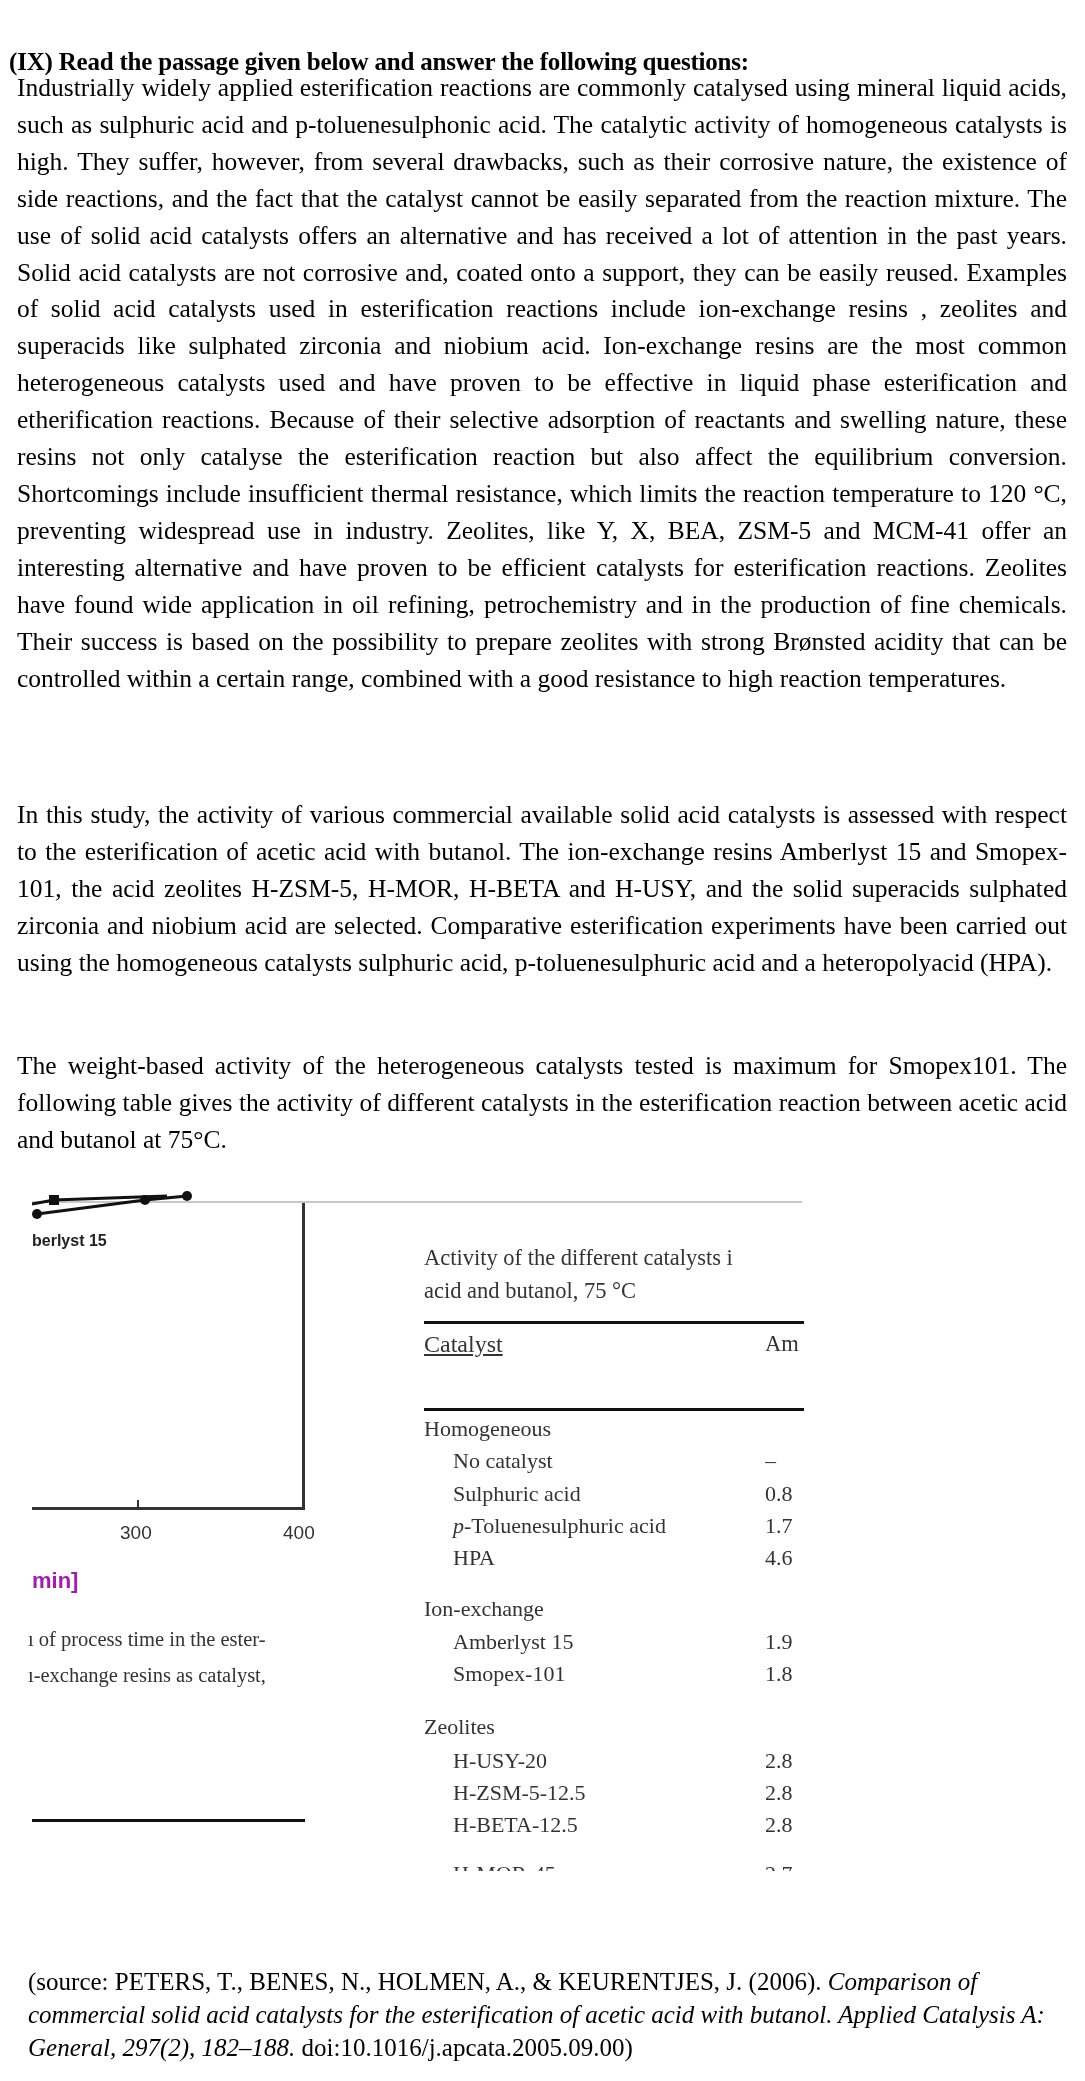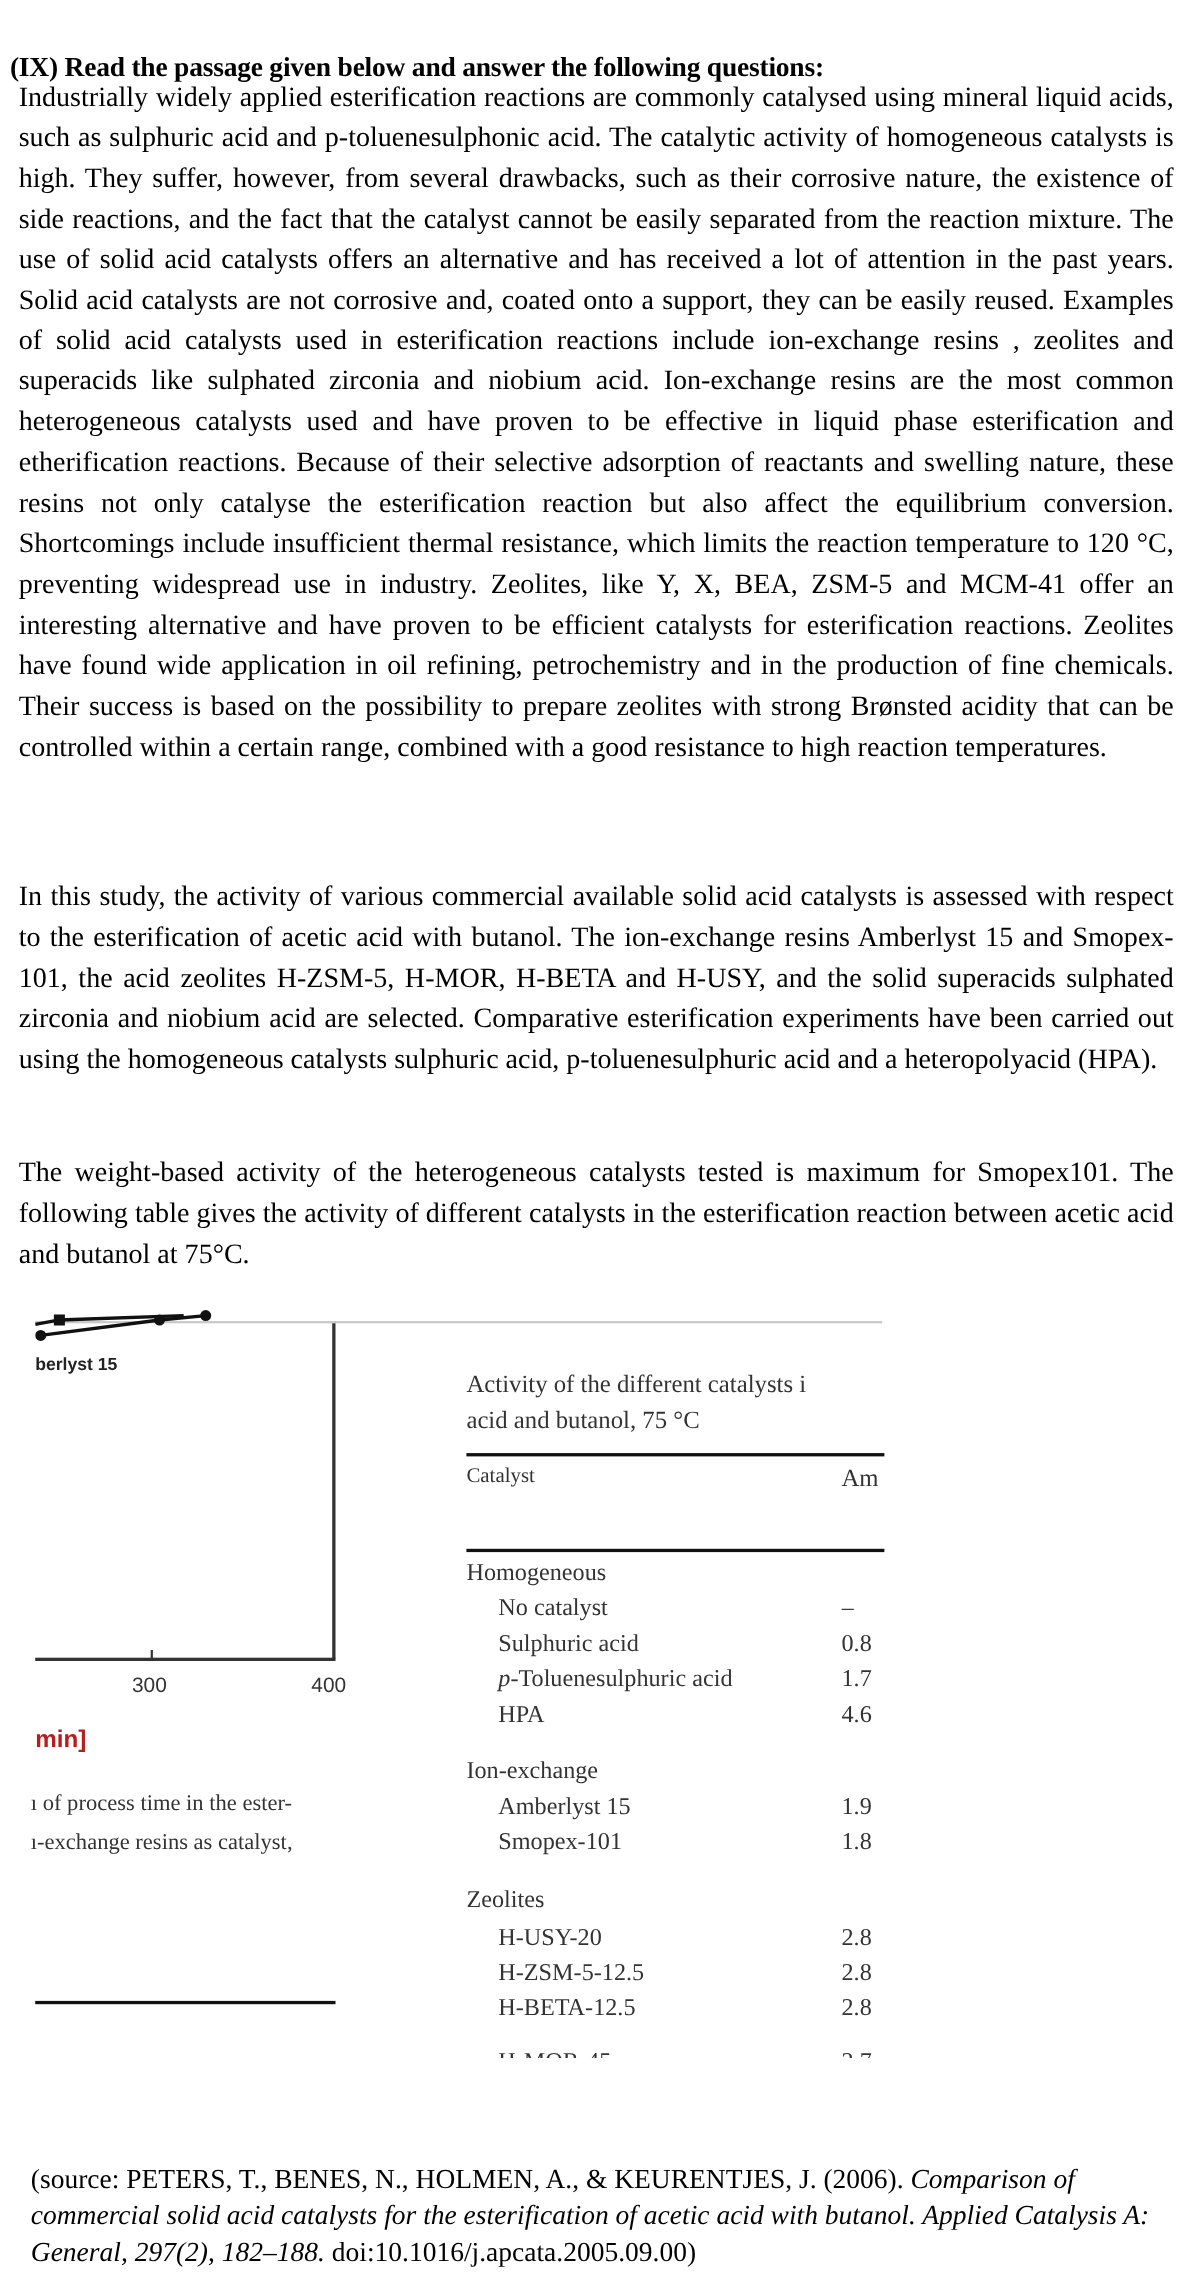--- a/index.html
+++ b/index.html
@@ -10,29 +10,29 @@
   .p1 { top: 70px; }
   .p2 { top: 797px; }
   .p3 { top: 1048px; }
   .fig-topline { position: absolute; left: 32px; top: 1201px; width: 770px; height: 2px; background: #c8c8c8; }
   .chart-vline { position: absolute; left: 302px; top: 1203px; width: 3px; height: 305px; background: #333; }
   .chart-hline { position: absolute; left: 32px; top: 1507px; width: 273px; height: 3px; background: #333; }
   .tick { position: absolute; width: 2px; height: 8px; background: #333; top: 1500px; }
   .ticklbl { position: absolute; top: 1522px; font-family: "Liberation Sans", sans-serif; font-size: 19px; color: #333; }
   .chart-svg { position: absolute; left: 32px; top: 1190px; }
   .legend-lbl { position: absolute; left: 32px; top: 1232px; font-family: "Liberation Sans", sans-serif; font-weight: bold; font-size: 16px; color: #222; }
-  .xaxis-lbl { position: absolute; left: 32px; top: 1568px; font-family: "Liberation Sans", sans-serif; font-weight: bold; font-size: 22px; color: #b91c1c; }
+  .xaxis-lbl { position: absolute; left: 32px; top: 1568px; font-family: "Liberation Sans", sans-serif; font-weight: bold; font-size: 22px; color: #a21caf; }
   .fig-cap { position: absolute; left: 28px; font-size: 20.5px; color: #333; white-space: nowrap; }
   .fig-cap1 { top: 1628px; }
   .fig-cap2 { top: 1664px; }
   .fig-bottom { position: absolute; left: 32px; top: 1819px; width: 273px; height: 3px; background: #111; }
 
   .tbl-title { position: absolute; left: 424px; top: 1193px; font-size: 22.5px; line-height: 33px; color: #333; white-space: nowrap; }
   .tbl-rule1 { position: absolute; left: 424px; top: 1273px; width: 380px; height: 3px; background: #111; }
-  .tbl-head-cat { position: absolute; left: 424px; top: 1283px; font-size: 19px; color: #333; }
+  .tbl-head-cat { position: absolute; left: 424px; top: 1283px; font-size: 24px; color: #333; text-decoration: underline; }
   .tbl-head-am { position: absolute; left: 765px; top: 1283px; font-size: 22.5px; color: #333; }
   .tbl-rule2 { position: absolute; left: 424px; top: 1360px; width: 380px; height: 3px; background: #111; }
   .grp { position: absolute; left: 424px; font-size: 22px; color: #333; text-align: right; }
   .row-name { position: absolute; left: 453px; font-size: 22px; color: #333; white-space: nowrap; }
   .row-val { position: absolute; left: 765px; font-size: 22px; color: #333; width: 40px; overflow: hidden; white-space: nowrap; }
   .clip-row { position: absolute; left: 453px; top: 1813px; height: 10px; overflow: hidden; font-size: 22px; color: #333; }
   .clip-val { position: absolute; left: 765px; top: 1813px; height: 10px; width: 40px; overflow: hidden; font-size: 22px; color: #333; }
   .table-clip { position: absolute; left: 0; top: 0; width: 806px; height: 2081px; overflow: hidden; margin-top: 48px; }
 
   .notes { position: absolute; left: 28px; top: 1830px; font-size: 25px; line-height: 33px; }

